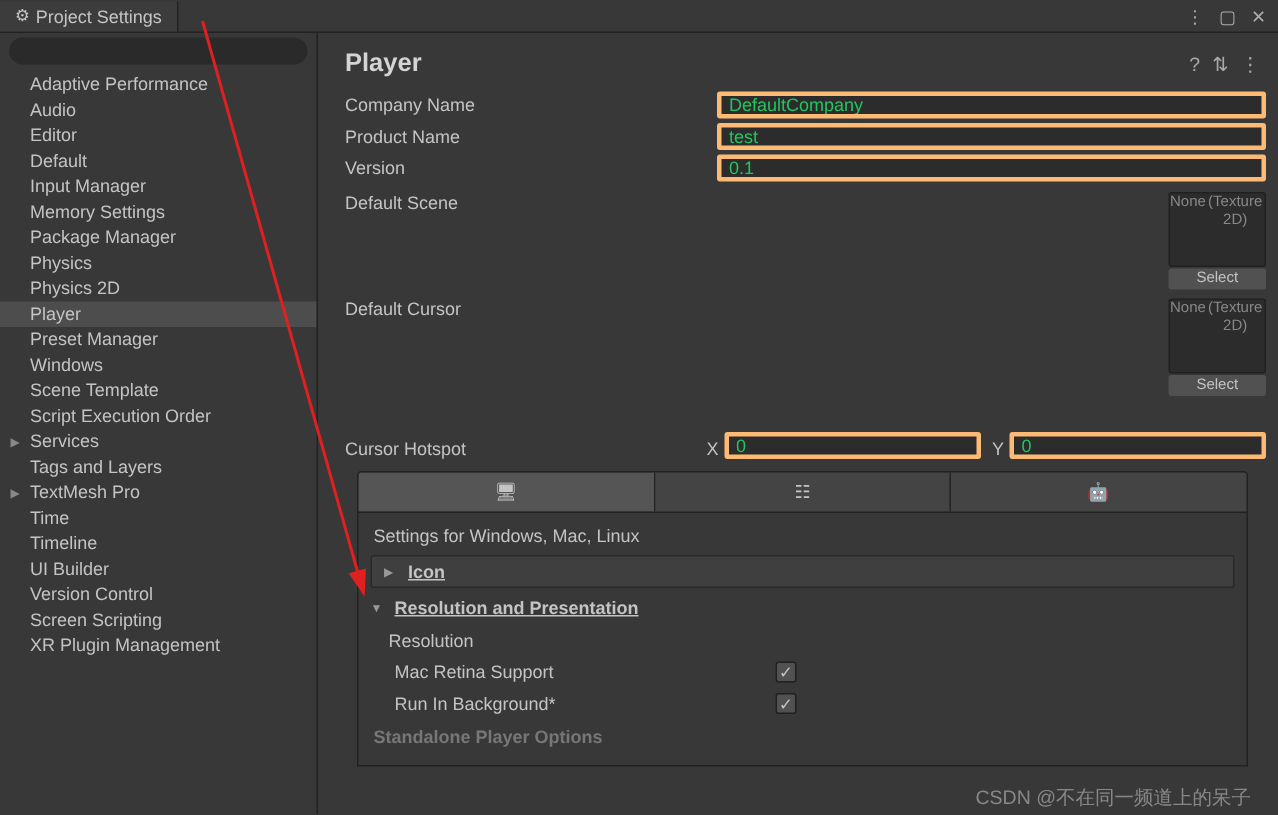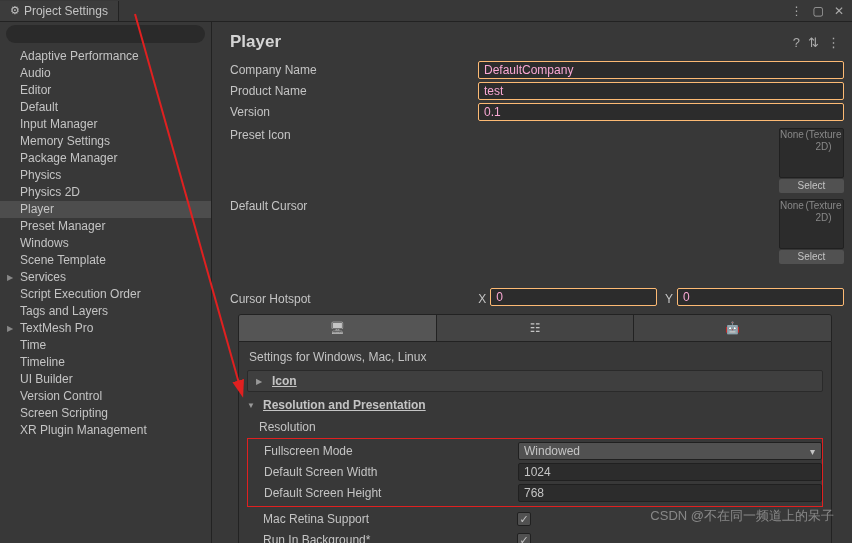--- a/index.html
+++ b/index.html
@@ -16,21 +16,21 @@
 .tree { padding-top: 2px; overflow-y: auto; }
 .tree-item { padding: 1px 0 1px 20px; cursor: pointer; line-height: 15px; white-space: nowrap; position: relative; }
 .tree-item.selected { background: #4d4d4d; }
 .tree-item.has-children::before { content: "▶"; position: absolute; left: 7px; font-size: 8px; color: #888; }
 .content { flex: 1; background: #383838; overflow-y: auto; padding: 0 8px 0 14px; position: relative; }
 .content-header { display: flex; align-items: center; padding: 10px 4px 8px 4px; }
 .content-title { font-size: 17px; font-weight: 600; color: #d4d4d4; }
 .header-icons { margin-left: auto; display: flex; gap: 8px; color: #aaa; font-size: 13px; }
 .form-row { display: flex; align-items: center; height: 20px; margin-bottom: 1px; }
 .form-label { width: 252px; padding-left: 4px; }
-.form-input { flex: 1; background: #2c2c2c; border: 1px solid #fdba74; color: #f9a8d4; height: 18px; padding: 0 5px; font-size: 12px; outline: none; border-radius: 2px; }
+.form-input { flex: 1; background: #2c2c2c; border: 3px solid #fdba74; color: #22c55e; height: 18px; padding: 0 5px; font-size: 12px; outline: none; border-radius: 2px; }
 .icon-row { display: flex; margin: 6px 0 4px 0; }
 .icon-label { width: 252px; padding-left: 4px; }
 .icon-box-wrap { margin-left: auto; width: 65px; text-align: center; }
 .icon-box { width: 65px; height: 50px; background: #2c2c2c; border: 1px solid #202020; border-radius: 2px; display: flex; flex-direction: row; justify-content: center; color: #888; font-size: 10px; line-height: 12px; }
 .select-btn { background: #515151; color: #c4c4c4; text-align: center; font-size: 10px; height: 14px; line-height: 14px; margin-top: 1px; cursor: pointer; border-radius: 2px; }
 .hotspot-row { display: flex; align-items: flex-end; height: 20px; margin: 22px 0 8px 0; }
 .xy-label { width: 16px; text-align: center; }
 .platform-tabs { display: flex; margin: 6px 12px 0 12px; background: #383838; border: 1px solid #222; border-radius: 3px 3px 0 0; overflow: hidden; }
 .ptab { flex: 1; height: 26px; display: flex; align-items: center; justify-content: center; background: #444; border-right: 1px solid #222; cursor: pointer; color: #c4c4c4; }
 .ptab:last-child { border-right: none; }
@@ -42,21 +42,21 @@
 .fold-arrow { font-size: 8px; color: #999; display: inline-block; width: 10px; }
 .fold-title { font-weight: 600; text-decoration: underline; }
 .sub-label { padding: 2px 0 4px 12px; font-weight: 400; }
 .highlight-box { border: 1px solid #e02020; padding: 2px 0; margin: 0 0 2px 0; }
 .sub-row { display: flex; align-items: center; height: 20px; padding-left: 16px; margin-bottom: 1px; }
 .sub-row-label { width: 254px; }
 .sub-input { flex: 1; background: #2c2c2c; border: 1px solid #202020; color: #c4c4c4; height: 18px; padding: 0 5px; font-size: 12px; outline: none; border-radius: 2px; }
 .sub-select { flex: 1; background: #515151; border: 1px solid #202020; color: #c4c4c4; height: 18px; padding: 0 5px; font-size: 12px; border-radius: 2px; position: relative; display: flex; align-items: center; }
 .sub-select::after { content: "▾"; position: absolute; right: 6px; font-size: 10px; }
 .checkbox { width: 14px; height: 14px; background: #515151; border: 1px solid #202020; border-radius: 2px; display: flex; align-items: center; justify-content: center; color: #c4c4c4; font-size: 11px; cursor: pointer; }
-.watermark { position: absolute; bottom: 18px; right: 18px; color: rgba(200,200,200,0.55); font-size: 13px; pointer-events: none; }
+.watermark { position: absolute; bottom: 2px; right: 18px; color: rgba(200,200,200,0.55); font-size: 13px; pointer-events: none; }
 svg.arrow { position: absolute; top: 0; left: 0; pointer-events: none; }
 .truncated { color: #777; padding: 4px 2px 0 2px; font-weight: 600; }
 </style>
 </head>
 <body>
 
 <div class="titlebar">
   <div class="tab">
     <span class="gear">⚙</span>
     <span>Project Settings</span>
@@ -81,22 +81,22 @@
         <div class="tree-item">Default</div>
         <div class="tree-item">Input Manager</div>
         <div class="tree-item">Memory Settings</div>
         <div class="tree-item">Package Manager</div>
         <div class="tree-item">Physics</div>
         <div class="tree-item">Physics 2D</div>
         <div class="tree-item selected">Player</div>
         <div class="tree-item">Preset Manager</div>
         <div class="tree-item">Windows</div>
         <div class="tree-item">Scene Template</div>
+        <div class="tree-item">Script Execution Order</div>
         <div class="tree-item has-children">Services</div>
-        <div class="tree-item">Script Execution Order</div>
         <div class="tree-item">Tags and Layers</div>
         <div class="tree-item has-children">TextMesh Pro</div>
         <div class="tree-item">Time</div>
         <div class="tree-item">Timeline</div>
         <div class="tree-item">UI Builder</div>
         <div class="tree-item">Version Control</div>
         <div class="tree-item">Screen Scripting</div>
         <div class="tree-item">XR Plugin Management</div>
       </div>
   </div>
@@ -118,21 +118,21 @@
     <div class="form-row">
       <div class="form-label">Product Name</div>
       <input class="form-input" value="test" style="">
     </div>
     <div class="form-row">
       <div class="form-label">Version</div>
       <input class="form-input" value="0.1" style="">
     </div>
 
     <div class="icon-row">
-      <div class="icon-label">Preset Icon</div>
+      <div class="icon-label">Default Scene</div>
       <div class="icon-box-wrap">
         <div class="icon-box">
           <span>None</span>
           <span>(Texture 2D)</span>
         </div>
         <div class="select-btn">Select</div>
       </div>
     </div>
 
     <div class="icon-row">
@@ -173,36 +173,20 @@
         <span class="fold-arrow">▶</span>
         <span class="fold-title">Icon</span>
       </div>
 
       <div class="foldout inner">
         <span class="fold-arrow">▼</span>
         <span class="fold-title">Resolution and Presentation</span>
       </div>
       <div class="sub-label">Resolution</div>
 
-      <div class="highlight-box">
-        <div class="sub-row">
-          <div class="sub-row-label">Fullscreen Mode</div>
-          <div class="sub-select">
-              <span>Windowed</span>
-            </div>
-        </div>
-        <div class="sub-row">
-          <div class="sub-row-label">Default Screen Width</div>
-          <input class="sub-input" value="1024" style="">
-        </div>
-        <div class="sub-row">
-          <div class="sub-row-label">Default Screen Height</div>
-          <input class="sub-input" value="768" style="">
-        </div>
-      </div>
 
       <div class="sub-row">
         <div class="sub-row-label">Mac Retina Support</div>
         <div class="checkbox">✓</div>
       </div>
       <div class="sub-row">
         <div class="sub-row-label">Run In Background*</div>
         <div class="checkbox">✓</div>
       </div>
 

